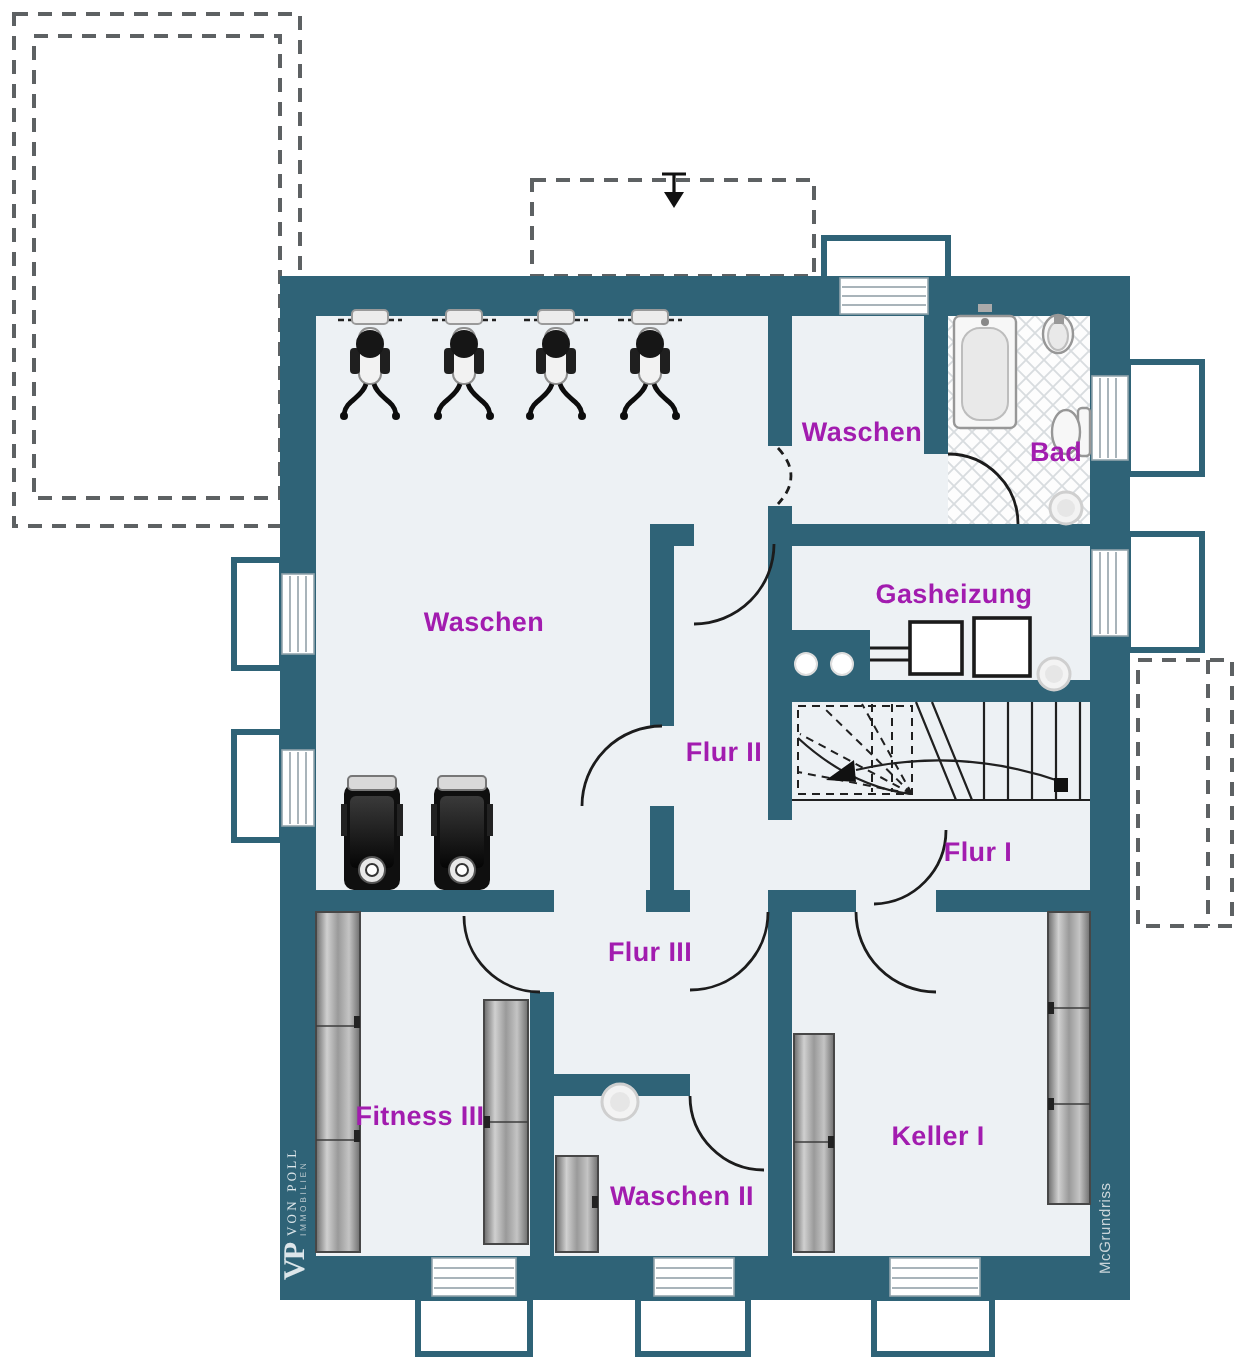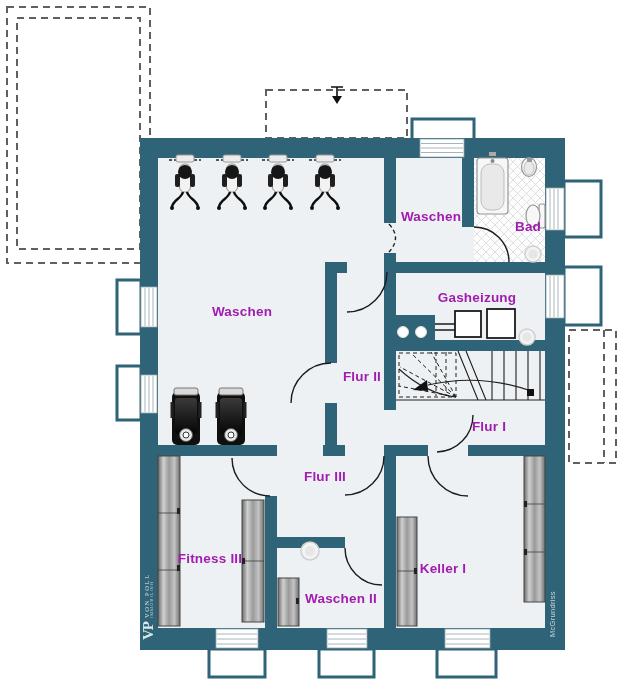--- a/index.html
+++ b/index.html
@@ -279,21 +279,21 @@
       </g>
 </svg>
 
 <div class="room-label" style="left:242px;top:311px">Waschen</div>
 <div class="room-label" style="left:431px;top:216px">Waschen</div>
 <div class="room-label" style="left:528px;top:226px">Bad</div>
 <div class="room-label" style="left:477px;top:297px">Gasheizung</div>
 <div class="room-label" style="left:489px;top:426px">Flur I</div>
 <div class="room-label" style="left:362px;top:376px">Flur II</div>
 <div class="room-label" style="left:325px;top:476px">Flur III</div>
-<div class="room-label" style="left:443px;top:568px">Keller I</div>
+<div class="room-label" style="left:469px;top:568px">Keller I</div>
 <div class="room-label" style="left:341px;top:598px">Waschen II</div>
 <div class="room-label" style="left:210px;top:558px">Fitness III</div>
 
 <div class="vonpoll">
   <span class="vp-mono">VP</span>
   <span class="vp-lines">
     <span class="vp-name">VON POLL</span>
     <span class="vp-sub">IMMOBILIEN</span>
   </span>
 </div>

